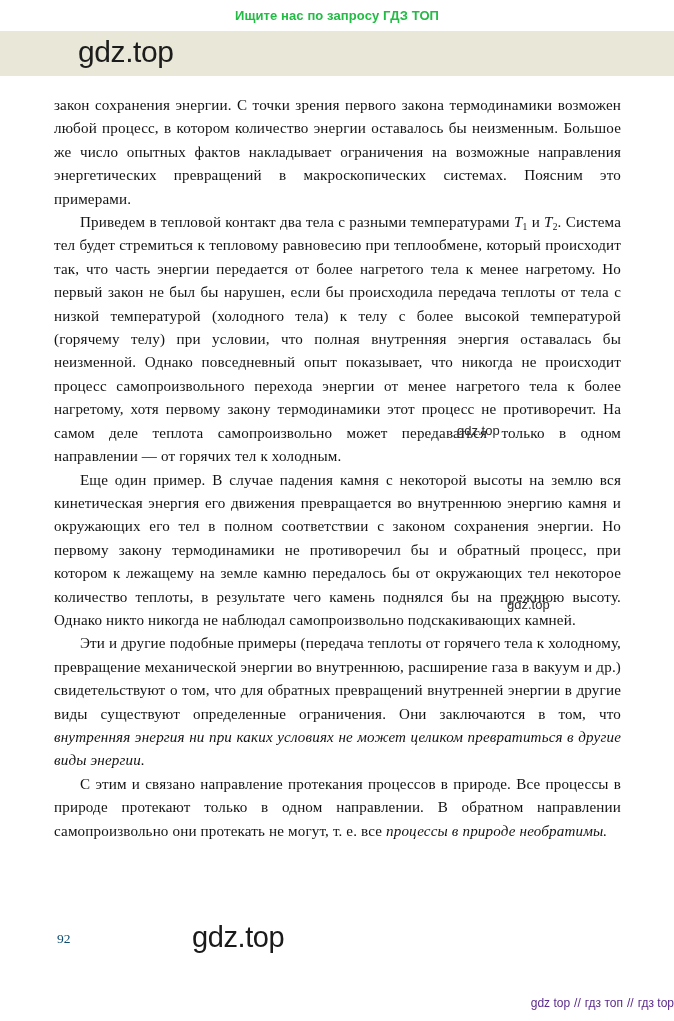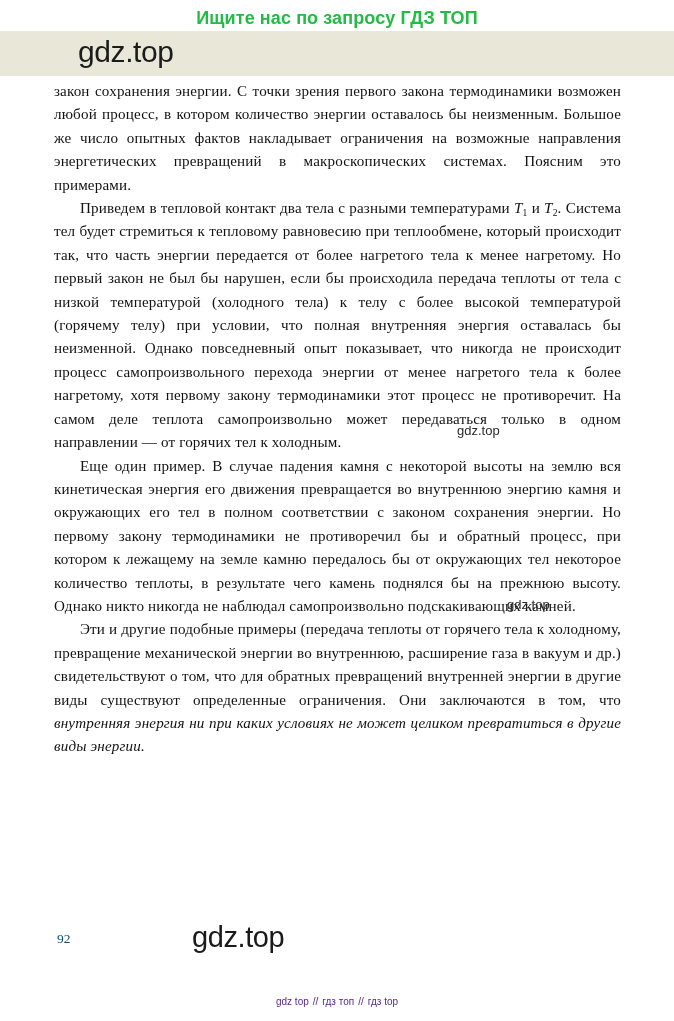--- a/index.html
+++ b/index.html
@@ -17,21 +17,21 @@
 
   
   .promo-line {
     position: absolute;
     top: 8px;
     left: 0;
     width: 674px;
     text-align: center;
     color: #22bb44;
     font-family: "Liberation Sans", sans-serif;
-    font-size: 18px;
+    font-size: 13px;
     font-weight: 600;
     letter-spacing: 0.1px;
     white-space: nowrap;
   }
 
   
   .brand-band {
     position: absolute;
     top: 31px;
     left: 0;
@@ -48,21 +48,21 @@
     font-weight: 400;
     color: #1c1c1c;
     letter-spacing: -0.4px;
     line-height: 1;
   }
 
   
   .page-body {
     position: absolute;
     left: 54px;
-    top: 80px;
+    top: 94px;
     width: 567px;
   }
   .para {
     margin: 0;
     font-size: 15.1px;
     line-height: 23.4px;
     color: #121212;
     text-align: justify;
     text-justify: inter-word;
     letter-spacing: 0.15px;
@@ -108,23 +108,23 @@
     font-size: 13.5px;
     color: #0c4a6e;
   }
 
   
   .footer-links {
     position: absolute;
     left: 0;
     top: 996px;
     width: 674px;
-    text-align: center;
+    text-align: right;
     font-family: "Liberation Sans", sans-serif;
-    font-size: 10px;
+    font-size: 12px;
     color: #5b2a8c;
     white-space: nowrap;
   }
   .footer-links span { color: #5b2a8c; }
   .footer-sep { padding: 0 4px; color: #7a42ab; }
 </style>
 </head>
 <body>
 
 <div class="promo-line">Ищите нас по запросу ГДЗ ТОП</div>
@@ -143,20 +143,23 @@
   </p>
 
   <p class="para">
     <span>Еще один пример. В случае падения камня с некоторой высоты на землю вся кинетическая энергия его движения превращается во внутреннюю энергию камня и окружающих его тел в полном соответствии с законом сохранения энергии. Но первому закону термодинамики не противоречил бы и обратный процесс, при котором к лежащему на земле камню передалось бы от окружающих тел некоторое количество теплоты, в результате чего камень поднялся бы на прежнюю высоту. Однако никто никогда не наблюдал самопроизвольно подскакивающих камней.</span>
   </p>
 
   <p class="para">
     <span>Эти и другие подобные примеры (передача теплоты от горячего тела к холодному, превращение механической энергии во внутреннюю, расширение газа в вакуум и др.) свидетельствуют о том, что для обратных превращений внутренней энергии в другие виды существуют определенные ограничения. Они заключаются в том, что </span><span class="ital">внутренняя энергия ни при каких условиях не может целиком превратиться в другие виды энергии.</span>
   </p>
 
+  <p class="para">
+    <span>С этим и связано направление протекания процессов в природе. Все процессы в природе протекают только в одном направлении. В обратном направлении самопроизвольно они протекать не могут, т. е. все </span><span class="ital">процессы в природе необратимы.</span>
+  </p>
 
 
 </div>
 
 <div class="wm wm-small wm-1">gdz.top</div>
 <div class="wm wm-small wm-2">gdz.top</div>
 <div class="wm wm-big">gdz.top</div>
 
 <div class="page-number">92</div>
 

